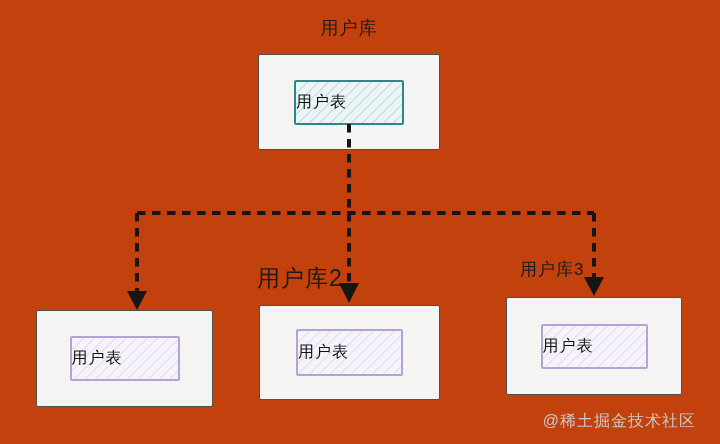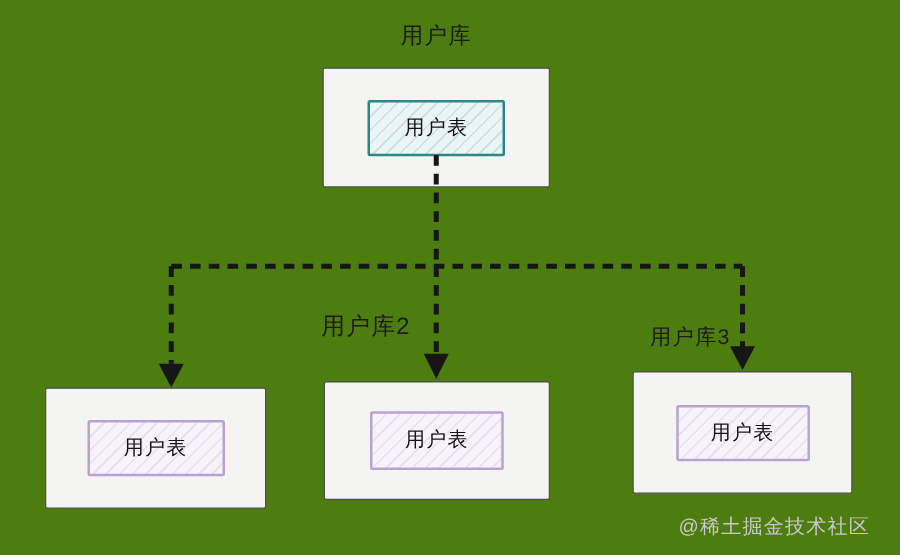--- a/index.html
+++ b/index.html
@@ -10,55 +10,54 @@
     --purple-border:#b7a3d3;
     --purple-fill:#f7f3fa;
     --ink:#161616;
     --label:#1b1b1b;
     --watermark:#c9c9c9;
   }
   html,body{margin:0;padding:0;background:#ffffff;}
   .canvas{
     position:relative;
     width:720px;height:444px;
-    background:#4d7c0f;
+    background:#c2410c;
     overflow:hidden;
     font-family:"Liberation Sans","DejaVu Sans",sans-serif;
     color:var(--label);
   }
   .node-label{
     position:absolute;
     font-size:18px;
     font-weight:500;
     letter-spacing:1px;
     color:var(--label);
     white-space:nowrap;
   }
   .root-label{left:258px;top:16px;width:182px;text-align:center;}
   .shard1-label{left:53px;top:277px;font-size:17px;}
-  .shard2-label{left:257px;top:248px;font-size:19px;}
+  .shard2-label{left:257px;top:263px;font-size:23px;}
   .shard3-label{left:520px;top:258px;font-size:17px;}
   .db-box{
     position:absolute;
     border:1.6px solid var(--box-border);
     background:var(--box-fill);
     border-radius:2px;
     display:flex;
     align-items:center;
     justify-content:center;
     box-sizing:border-box;
   }
   .root-box{left:258px;top:54px;width:182px;height:96px;}
   .shard1-box{left:36px;top:310px;width:177px;height:97px;}
   .shard2-box{left:259px;top:305px;width:181px;height:95px;}
   .shard3-box{left:506px;top:297px;width:176px;height:98px;}
   .table-box{
     display:flex;
     align-items:center;
-    justify-content:center;
     box-sizing:border-box;
     border-radius:2px;
     font-size:16px;
     font-weight:500;
     letter-spacing:1px;
     color:#111;
   }
   .table-teal{
     width:110px;height:45px;
     border:2.5px solid var(--teal-border);

